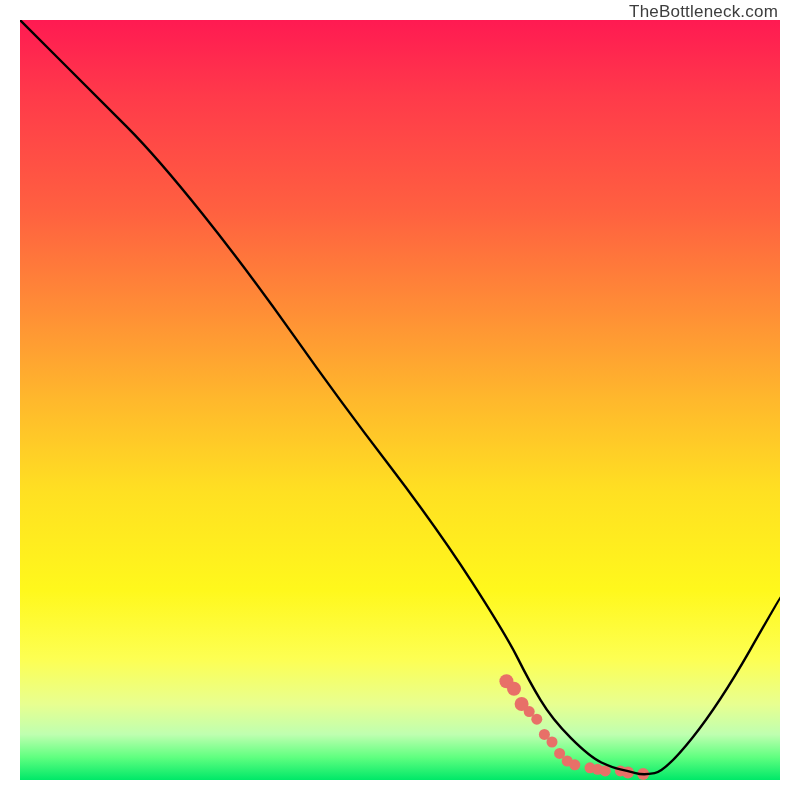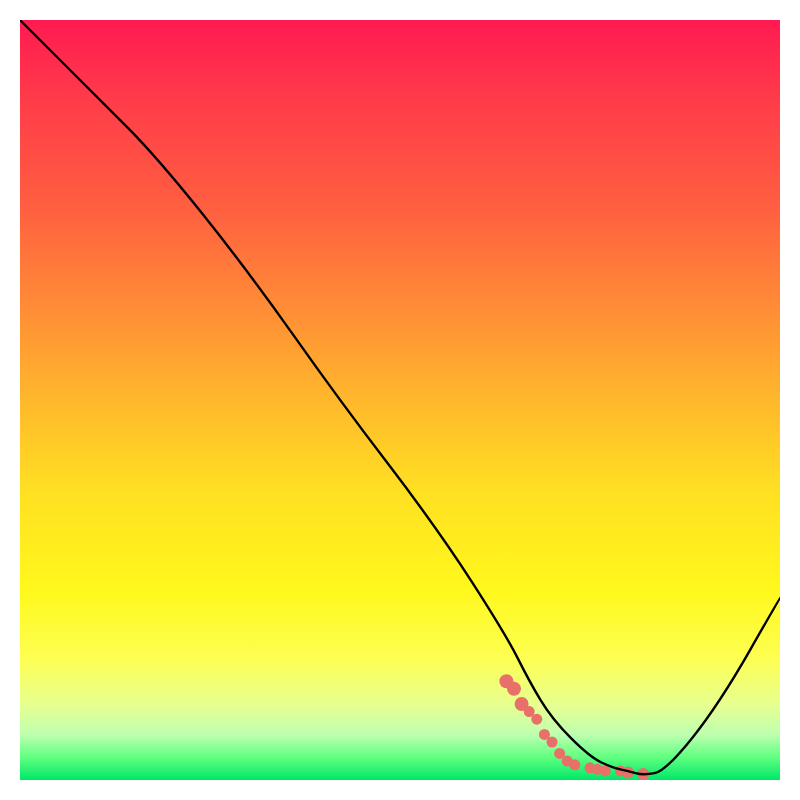--- a/index.html
+++ b/index.html
@@ -51,20 +51,21 @@
     font-size: 17px;
     color: #3d3d3d;
     font-weight: 500;
     letter-spacing: 0.2px;
   }
 </style>
 </head>
 <body>
 
 <div class="chart-container">
+  <div class="watermark">TheBottleneck.com</div>
   <div class="plot-area">
     <svg class="curve-svg" viewBox="0 0 760 760" preserveAspectRatio="none">
       <g>
           <circle cx="486.40000000000003" cy="661.2" r="7" fill="#e87068"></circle>
           <circle cx="494" cy="668.8" r="7" fill="#e87068"></circle>
           <circle cx="501.6" cy="684" r="7" fill="#e87068"></circle>
           <circle cx="509.20000000000005" cy="691.6" r="5.5" fill="#e87068"></circle>
           <circle cx="516.8000000000001" cy="699.2" r="5.5" fill="#e87068"></circle>
           <circle cx="524.4" cy="714.4" r="5.5" fill="#e87068"></circle>
           <circle cx="532" cy="722" r="5.5" fill="#e87068"></circle>

